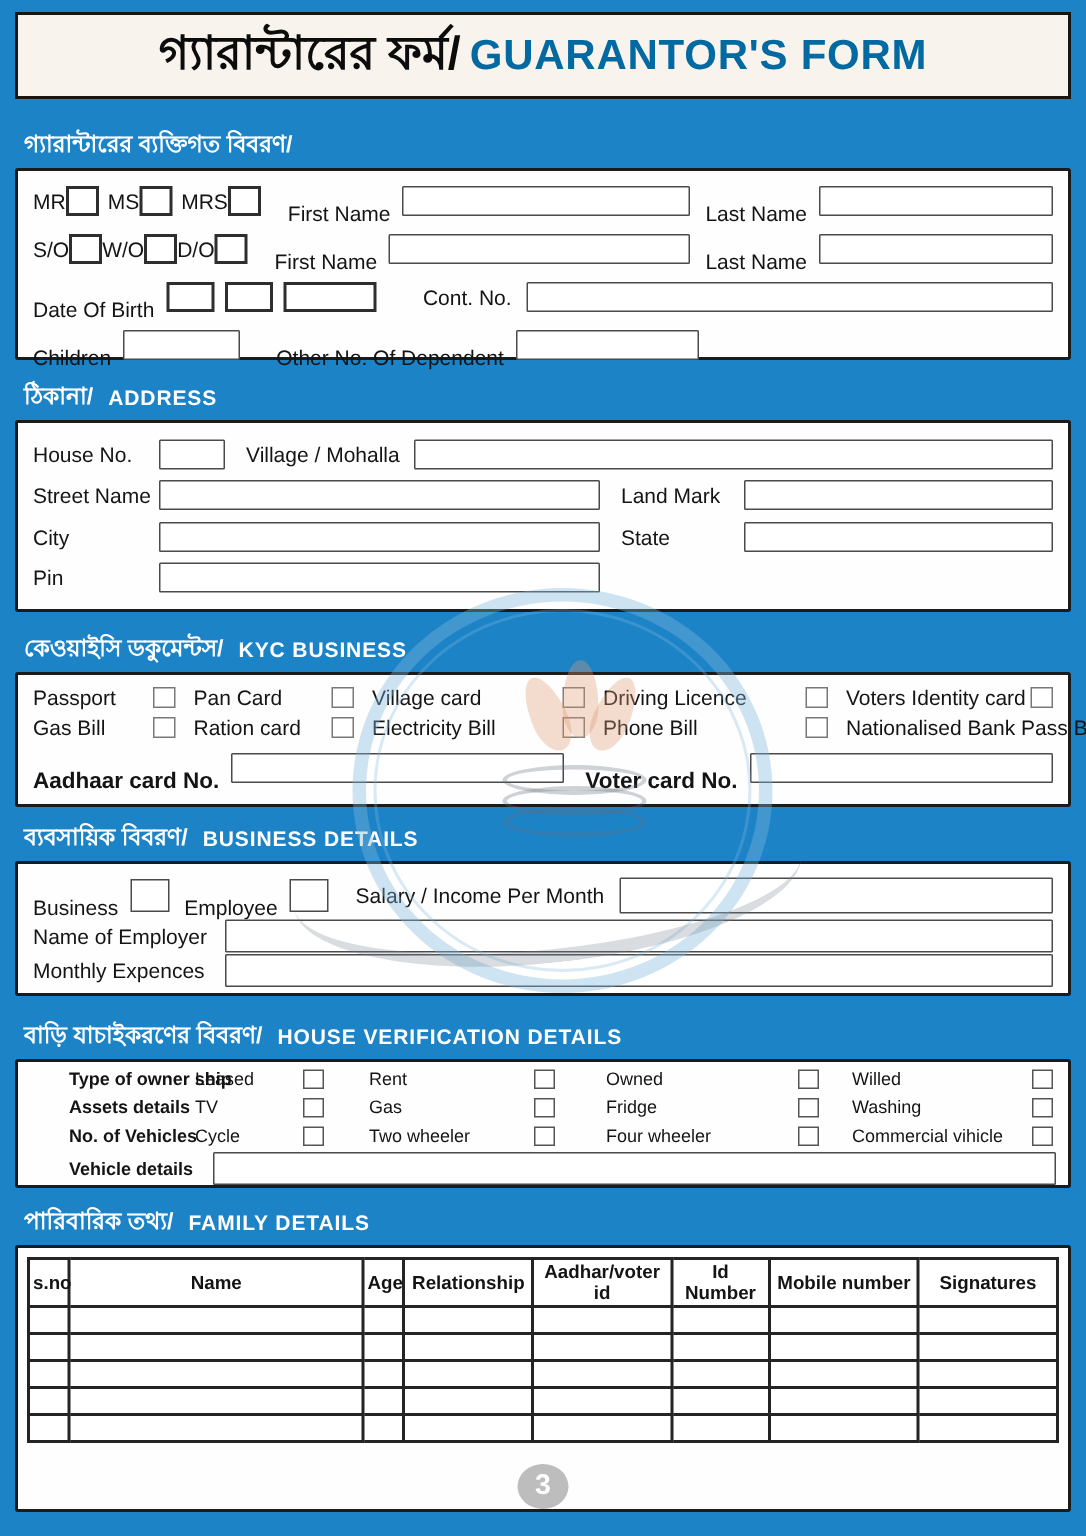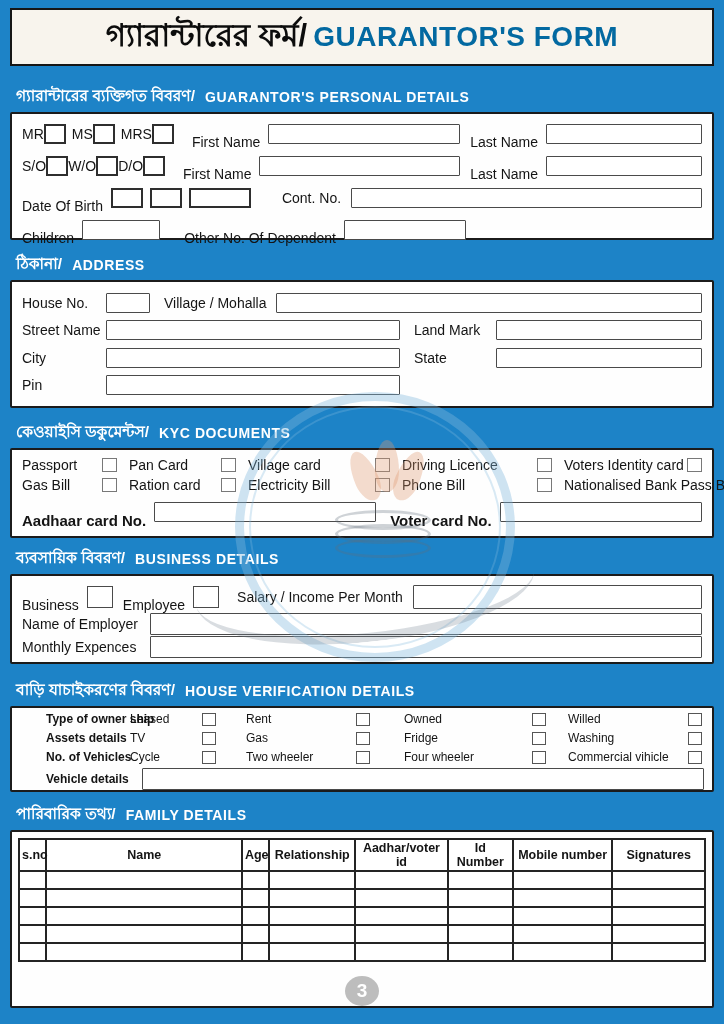--- a/index.html
+++ b/index.html
@@ -95,21 +95,20 @@
 
 <div class="page">
 
   <div class="title-box">
     <span class="t-bn">গ্যারান্টারের ফর্ম/</span>
     <span class="t-en">GUARANTOR'S FORM</span>
   </div>
 
   <div class="sh">
     <span class="sh-bn">গ্যারান্টারের ব্যক্তিগত বিবরণ/</span>
-    <span class="sh-en">GUARANTOR'S PERSONAL DETAILS</span>
   </div>
   <div class="panel p1">
     <div class="row">
       <span class="lbl">MR</span>
       <span class="cb"></span>
       <span class="lbl ml6">MS</span>
       <span class="cb"></span>
       <span class="lbl ml6">MRS</span>
       <span class="cb"></span>
       <span class="lbl ml18 mr8">First Name</span>
@@ -169,21 +168,21 @@
       <span class="inp grow"></span>
     </div>
     <div class="row">
       <span class="lbl addr-lbl">Pin</span>
       <span class="inp" style="width:294px"></span>
     </div>
   </div>
 
   <div class="sh">
     <span class="sh-bn">কেওয়াইসি ডকুমেন্টস/</span>
-    <span class="sh-en">KYC DOCUMENTS</span>
+    <span class="sh-en">KYC BUSINESS</span>
   </div>
   <div class="panel p3">
     <div class="kyc-grid">
       <span class="kyc-cell">
           <span class="lbl">Passport</span>
           <span class="cbk"></span>
         </span>
       <span class="kyc-cell">
           <span class="lbl">Pan Card</span>
           <span class="cbk"></span>

